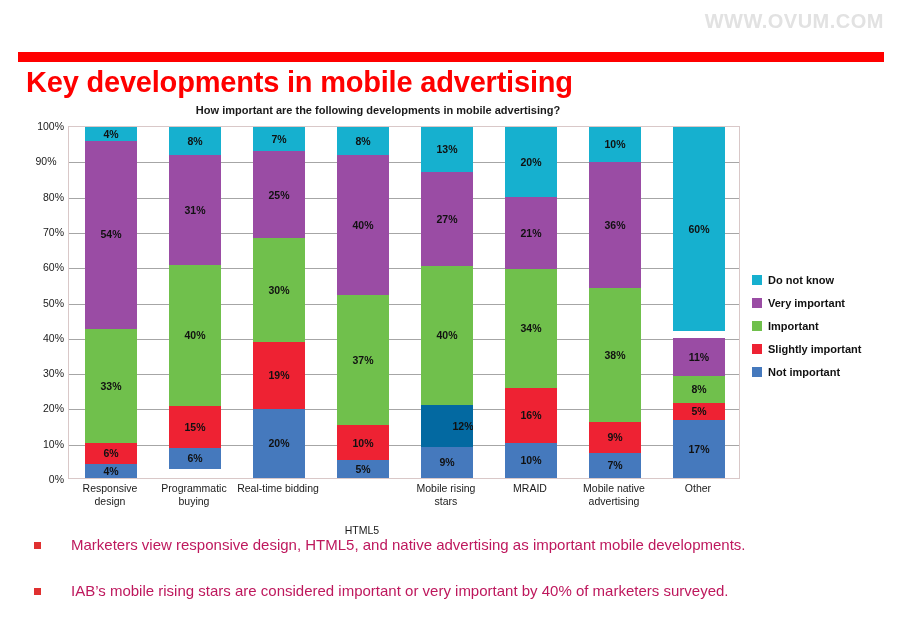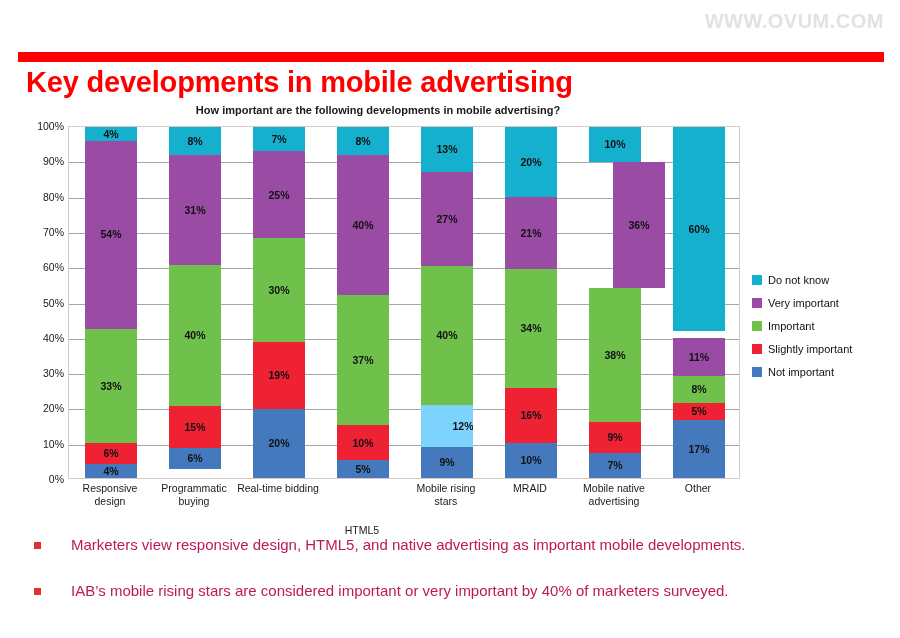--- a/index.html
+++ b/index.html
@@ -163,20 +163,21 @@
   .legend-swatch {
     width: 10px;
     height: 10px;
     margin-right: 6px;
     flex: none;
   }
   .legend-label {
     font-size: 11px;
     color: #111111;
     white-space: nowrap;
+    font-weight: bold;
   }
 
   
   #bullets {
     position: absolute;
     left: 34px;
     top: 535px;
     width: 850px;
   }
   .bullet-row {
@@ -211,21 +212,21 @@
   <div id="y-axis-labels">
       <div class="y-tick" style="top: 353px;">0%</div>
       <div class="y-tick" style="top: 317.7px;">10%</div>
       <div class="y-tick" style="top: 282.4px;">20%</div>
       <div class="y-tick" style="top: 247.1px;">30%</div>
       <div class="y-tick" style="top: 211.8px;">40%</div>
       <div class="y-tick" style="top: 176.5px;">50%</div>
       <div class="y-tick" style="top: 141.2px;">60%</div>
       <div class="y-tick" style="top: 105.9px;">70%</div>
       <div class="y-tick" style="top: 70.6px;">80%</div>
-      <div class="y-tick" style="top: 35.3px;">90%</div>
+      <div class="y-tick" style="top: 35.3px; text-align: center;">90%</div>
       <div class="y-tick" style="top: 0px;">100%</div>
     </div>
   <div id="plot-box">
       <div class="gridline" style="top: 317.7px;"></div>
       <div class="gridline" style="top: 282.4px;"></div>
       <div class="gridline" style="top: 247.1px;"></div>
       <div class="gridline" style="top: 211.8px;"></div>
       <div class="gridline" style="top: 176.5px;"></div>
       <div class="gridline" style="top: 141.2px;"></div>
       <div class="gridline" style="top: 105.9px;"></div>
@@ -311,21 +312,21 @@
         <div class="bar-stack">
           <div class="seg" title="Do not know" style="height: 45.89px; background: rgb(22, 176, 207);">
             <span>13%</span>
           </div>
           <div class="seg" title="Very important" style="height: 95.31px; background: rgb(154, 76, 164);">
             <span>27%</span>
           </div>
           <div class="seg" title="Important" style="height: 141.2px; background: rgb(112, 192, 76);">
             <span>40%</span>
           </div>
-          <div class="seg" title="Slightly important" style="height: 42.36px; background: #7dd3fc; padding-left: 32px;">
+          <div class="seg" title="Slightly important" style="height: 42.36px; background: #0369a1; padding-left: 32px;">
             <span>12%</span>
           </div>
           <div class="seg" title="Not important" style="height: 31.77px; background: rgb(69, 121, 189);">
             <span>9%</span>
           </div>
         </div>
       </div>
       <div class="bar-col" style="left: 435.96px; width: 52.08px;">
         <div class="bar-stack">
           <div class="seg" title="Do not know" style="height: 70.6px; background: rgb(22, 176, 207);">
@@ -343,21 +344,21 @@
           <div class="seg" title="Not important" style="height: 35.3px; background: rgb(69, 121, 189);">
             <span>10%</span>
           </div>
         </div>
       </div>
       <div class="bar-col" style="left: 519.96px; width: 52.08px;">
         <div class="bar-stack">
           <div class="seg" title="Do not know" style="height: 35.3px; background: rgb(22, 176, 207);">
             <span>10%</span>
           </div>
-          <div class="seg" title="Very important" style="height: 127.08px; background: rgb(154, 76, 164); margin-left: 24px;">
+          <div class="seg" title="Very important" style="height: 127.08px; background: rgb(154, 76, 164);">
             <span>36%</span>
           </div>
           <div class="seg" title="Important" style="height: 134.14px; background: rgb(112, 192, 76);">
             <span>38%</span>
           </div>
           <div class="seg" title="Slightly important" style="height: 31.77px; background: rgb(238, 34, 51);">
             <span>9%</span>
           </div>
           <div class="seg" title="Not important" style="height: 24.71px; background: rgb(69, 121, 189);">
             <span>7%</span>

